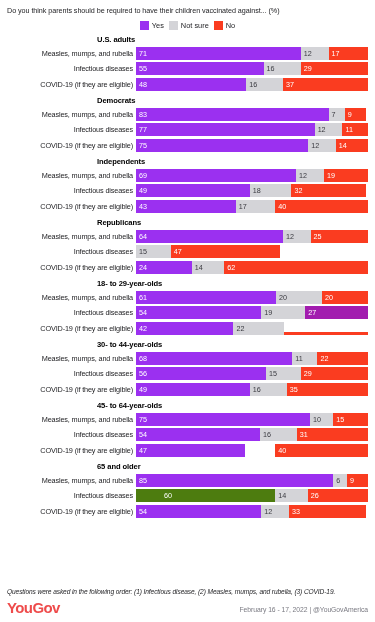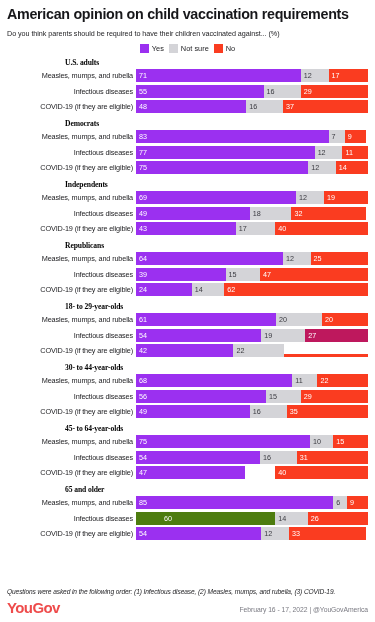--- a/index.html
+++ b/index.html
@@ -24,21 +24,21 @@
     display: flex; justify-content: center; align-items: center;
     gap: 5px; padding-top: 6px; font-size: 7.4px; color: #1d1d20;
   }
   .legend-item { display: flex; align-items: center; gap: 3px; }
   .swatch { width: 9px; height: 9px; display: block; }
 
   .groups { padding-top: 5px; }
   .group { margin-bottom: 5.5px; }
   .group-title {
     font-size: 7.6px; font-weight: bold; color: #000;
-    margin-left: 58px; margin-bottom: 2.5px; letter-spacing: -0.1px; font-family: Liberation Serif, serif;
+    margin-left: 90px; margin-bottom: 2.5px; letter-spacing: -0.1px;
   }
   .row { display: flex; align-items: center; height: 13px; margin-bottom: 2.5px; }
   .row-label {
     width: 129px; text-align: right; padding-right: 3px;
     font-size: 7.3px; color: #1d1d20; white-space: nowrap; letter-spacing: -0.15px;
   }
   .bar { flex: 1; height: 13px; display: flex; overflow: hidden; }
   .seg {
     height: 13px; display: flex; align-items: center;
     font-size: 7.2px; padding-left: 3px; color: #fff; overflow: hidden;
@@ -55,21 +55,20 @@
     display: flex; align-items: flex-end; justify-content: space-between;
   }
   .logo { font-size: 15px; font-weight: bold; letter-spacing: -0.6px; line-height: 1; }
   .credit { font-size: 6.8px; color: #7a7a82; padding-bottom: 2px; letter-spacing: -0.05px; }
 </style>
 </head>
 <body>
 
 <div class="page">
 
-  <div class="title">American opinion on child vaccination requirements</div>
   <div class="subtitle">Do you think parents should be required to have their children vaccinated against... (%)</div>
 
   <div class="legend" id="legend">
       <div class="legend-item">
         <span class="swatch" style="background: rgb(155, 48, 240);"></span>
         <span>Yes</span>
       </div>
       <div class="legend-item">
         <span class="swatch" style="background: rgb(212, 212, 216);"></span>
         <span>Not sure</span>
@@ -168,21 +167,20 @@
           <div class="row-label">Measles, mumps, and rubella</div>
           <div class="bar">
             <div class="seg yes" style="background: rgb(155, 48, 240); width: 64%;">64</div>
             <div class="seg notsure" style="background: rgb(212, 212, 216); width: 12%;">12</div>
             <div class="seg no" style="background: rgb(250, 60, 32); width: 25%;">25</div>
           </div>
         </div>
         <div class="row">
           <div class="row-label">Infectious diseases</div>
           <div class="bar">
-            <div class="seg yes" style="background: rgb(155, 48, 240); width: 39%;">39</div>
             <div class="seg notsure" style="background: rgb(212, 212, 216); width: 15%;">15</div>
             <div class="seg no" style="background: rgb(250, 60, 32); width: 47%;">47</div>
           </div>
         </div>
         <div class="row">
           <div class="row-label">COVID-19 (if they are eligible)</div>
           <div class="bar">
             <div class="seg yes" style="background: rgb(155, 48, 240); width: 24%;">24</div>
             <div class="seg notsure" style="background: rgb(212, 212, 216); width: 14%;">14</div>
             <div class="seg no" style="background: rgb(250, 60, 32); width: 62%;">62</div>
@@ -197,21 +195,21 @@
             <div class="seg yes" style="background: rgb(155, 48, 240); width: 61%;">61</div>
             <div class="seg notsure" style="background: rgb(212, 212, 216); width: 20%;">20</div>
             <div class="seg no" style="background: rgb(250, 60, 32); width: 20%;">20</div>
           </div>
         </div>
         <div class="row">
           <div class="row-label">Infectious diseases</div>
           <div class="bar">
             <div class="seg yes" style="background: rgb(155, 48, 240); width: 54%;">54</div>
             <div class="seg notsure" style="background: rgb(212, 212, 216); width: 19%;">19</div>
-            <div class="seg no" style="background: #be185d; width: 27%;">27</div>
+            <div class="seg no" style="background: #a21caf; width: 27%;">27</div>
           </div>
         </div>
         <div class="row">
           <div class="row-label">COVID-19 (if they are eligible)</div>
           <div class="bar">
             <div class="seg yes" style="background: rgb(155, 48, 240); width: 42%;">42</div>
             <div class="seg notsure" style="background: rgb(212, 212, 216); width: 22%;">22</div>
             <div class="seg no" style="background: rgb(250, 60, 32); width: 36%; margin-top: 10px;">36</div>
           </div>
         </div>

